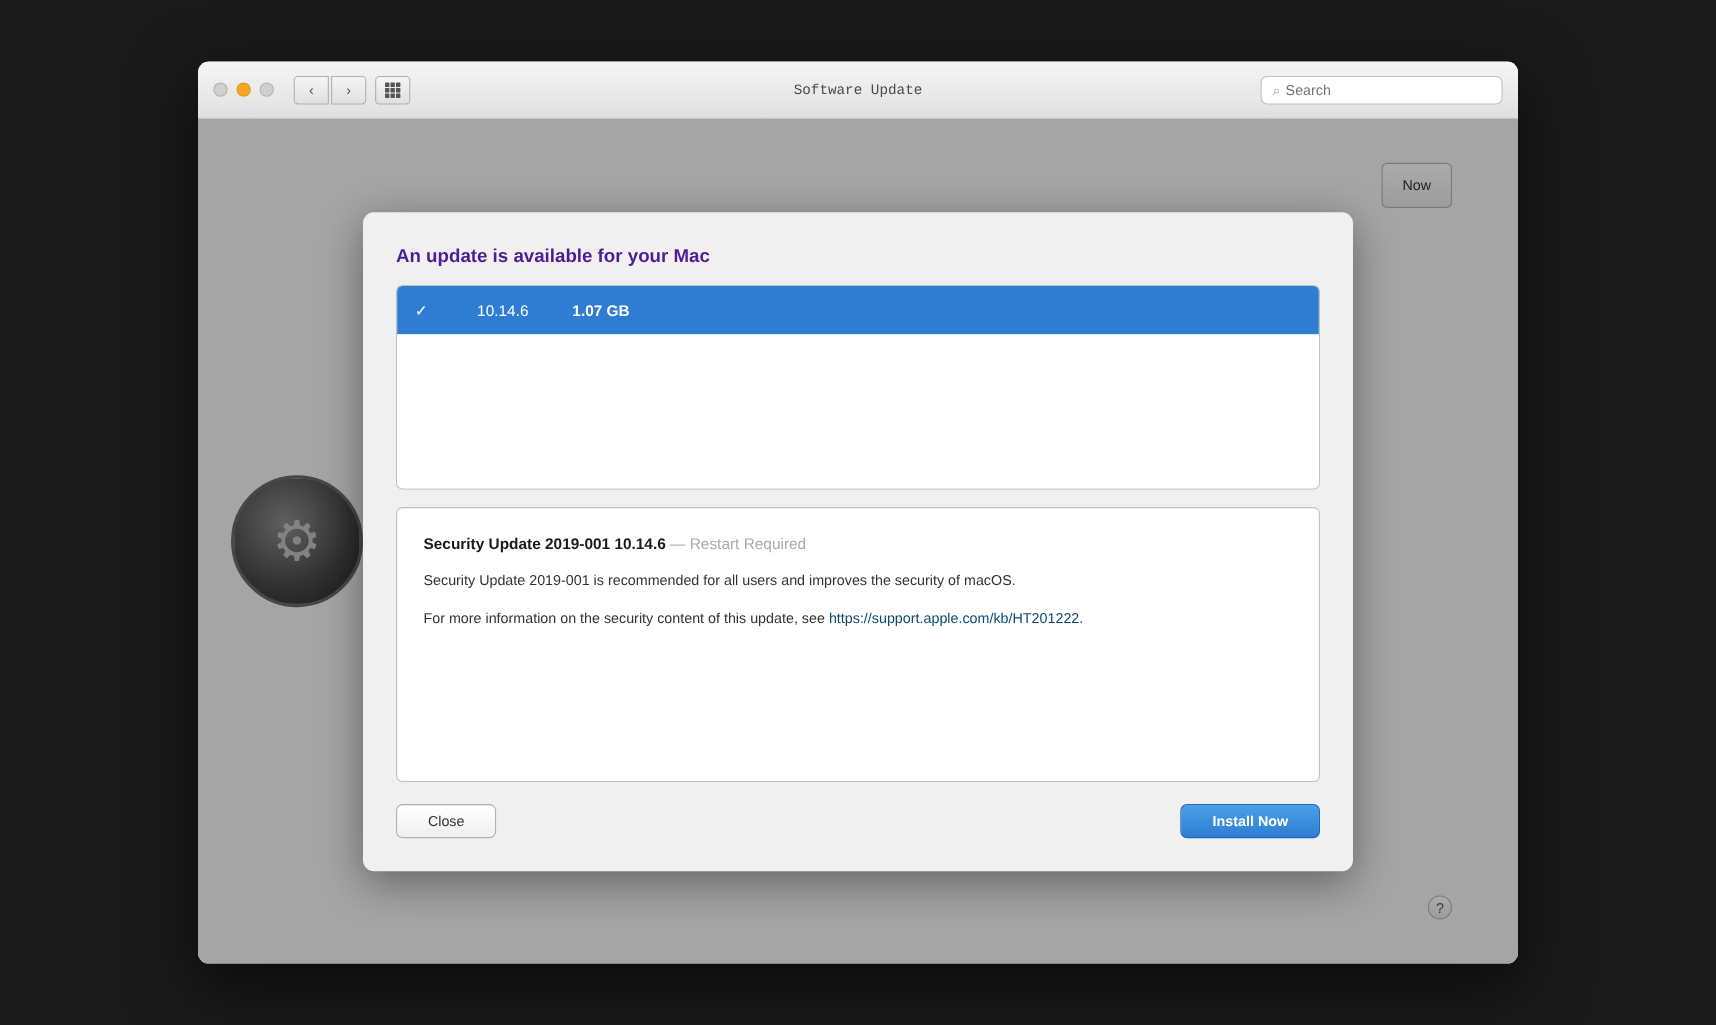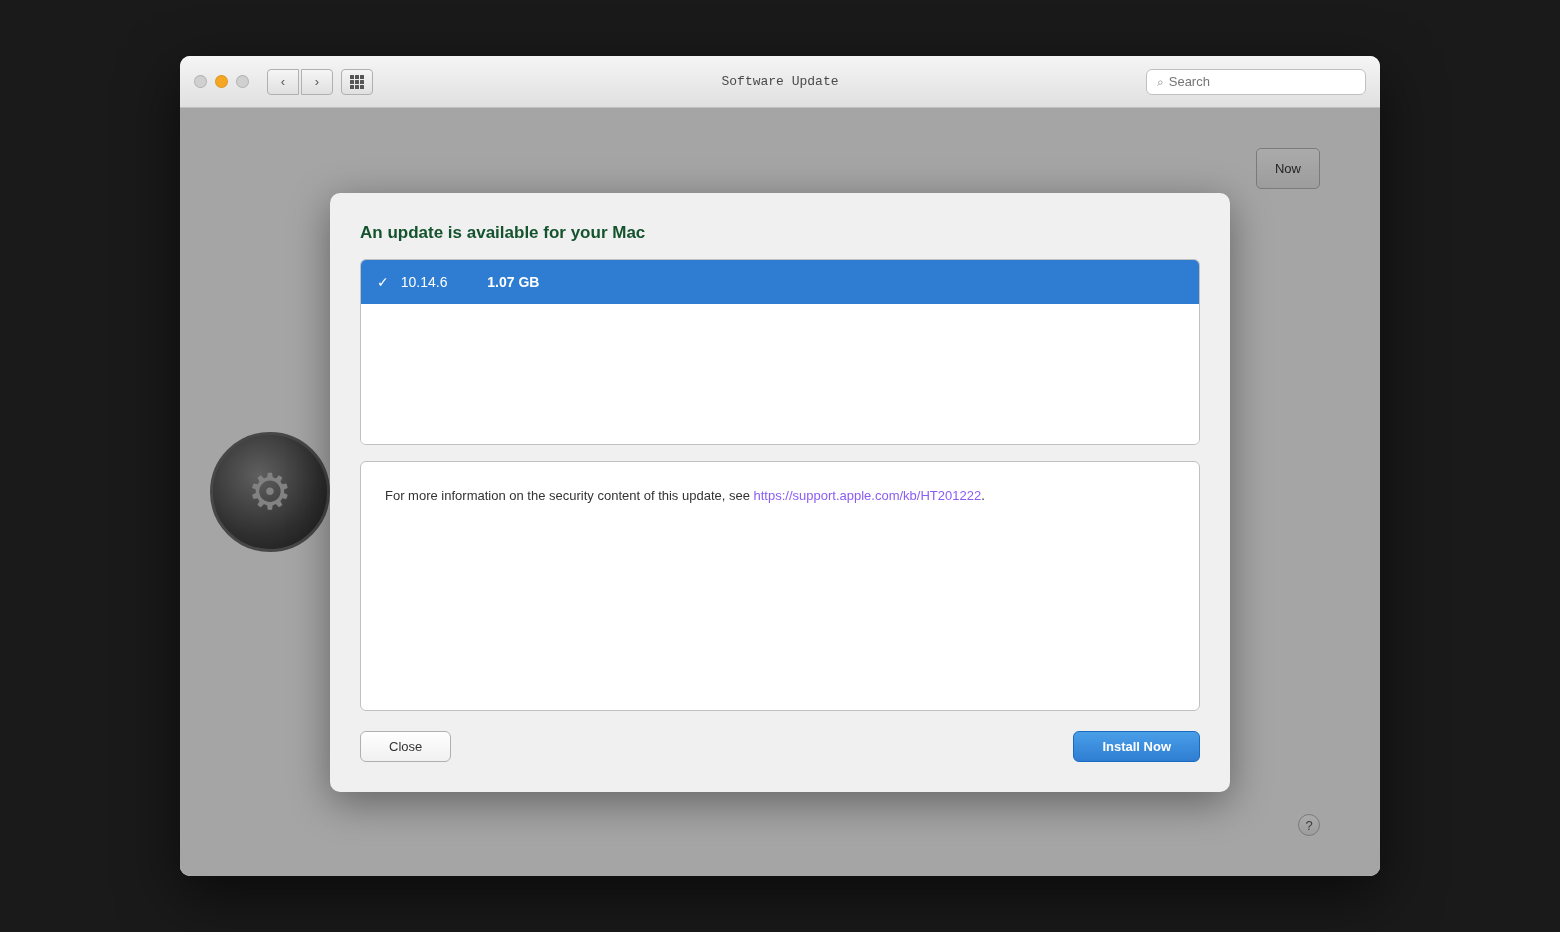--- a/index.html
+++ b/index.html
@@ -236,21 +236,21 @@
       overflow: hidden;
       padding: 30px;
       display: flex;
       flex-direction: column;
       gap: 16px;
     }
 
     .modal-header {
       font-size: 17px;
       font-weight: 700;
-      color: #14532d;
+      color: #4c1d95;
     }
 
     
     .update-list {
       border: 1px solid #c0c0c0;
       border-radius: 6px;
       background: white;
       overflow: hidden;
     }
 
@@ -277,20 +277,21 @@
 
     .update-name {
       font-size: 14px;
       font-weight: 600;
       flex: 1;
     }
 
     .update-version {
       font-size: 14px;
       font-weight: 400;
+      margin-left: 33px;
     }
 
     .update-size {
       font-size: 14px;
       font-weight: 600;
       text-align: right;
       min-width: 80px;
     }
 
     
@@ -315,21 +316,21 @@
     }
 
     .desc-body {
       font-size: 13px;
       color: #333;
       line-height: 1.6;
       margin-bottom: 14px;
     }
 
     .desc-link {
-      color: #8b5cf6;
+      color: #0c4a6e;
       text-decoration: none;
     }
 
     
     .modal-footer {
       display: flex;
       justify-content: space-between;
       gap: 12px;
       padding-top: 4px;
     }
@@ -415,20 +416,24 @@
         <div class="update-list">
           <div class="update-row">
             <span class="checkmark">✓</span>
             <span class="update-version">10.14.6</span>
             <span class="update-size">1.07 GB</span>
           </div>
           <div class="update-row-empty"></div>
         </div>
 
         <div class="desc-box">
+          <div class="desc-title">
+            <span>Security Update 2019-001 10.14.6</span><span class="desc-title-suffix"> — Restart Required</span>
+          </div>
+          <p class="desc-body">Security Update 2019-001 is recommended for all users and improves the security of macOS.</p>
           <p class="desc-body">
             <span>For more information on the security content of this update, see </span><a class="desc-link" href="#">https://support.apple.com/kb/HT201222</a><span>.</span>
           </p>
         </div>
 
         <div class="modal-footer">
           <button class="btn-close">Close</button>
           <button class="btn-install">Install Now</button>
         </div>
       </div>

